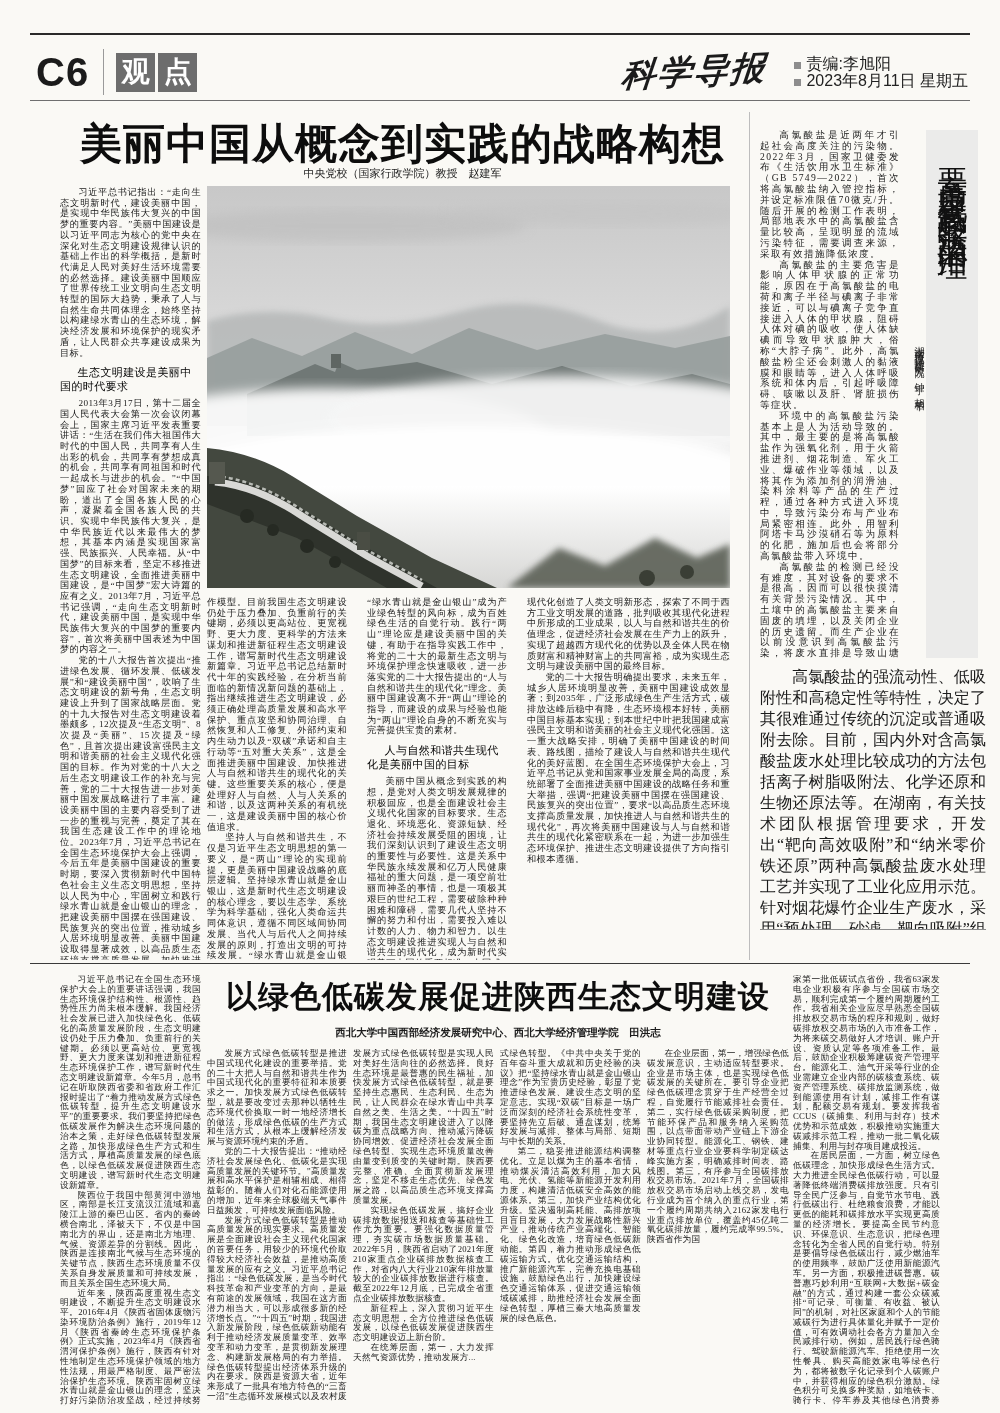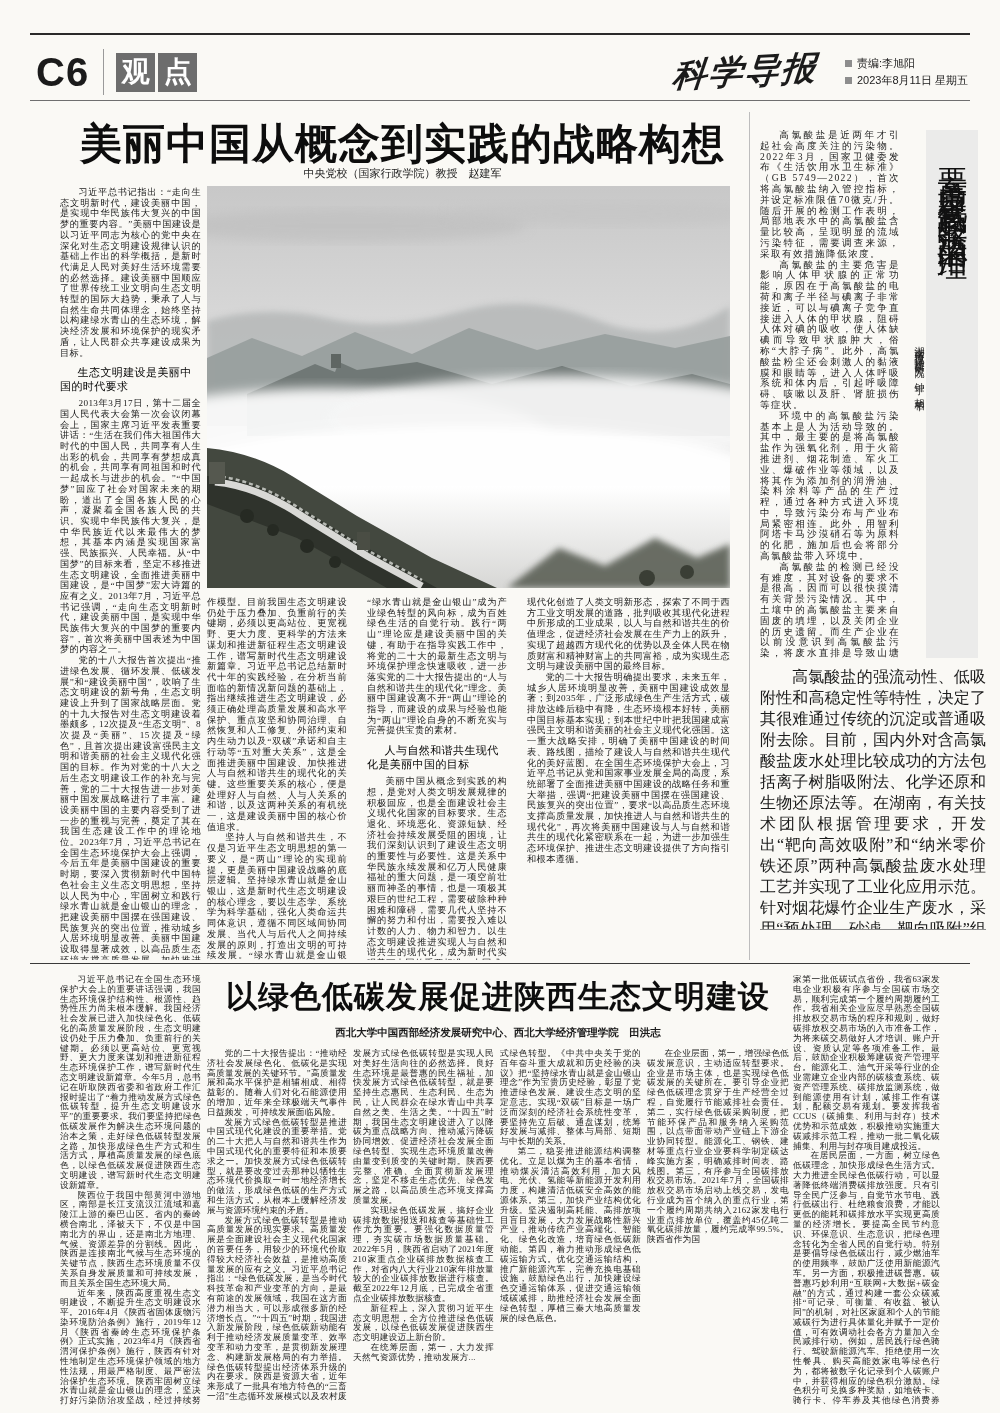--- a/index.html
+++ b/index.html
@@ -9,21 +9,21 @@
   
   .rule-top{position:absolute;left:30px;right:30px;top:33px;border-top:2px solid #2a2a2a;}
   .header{position:absolute;left:36px;top:45px;right:32px;height:54px;display:flex;align-items:center;}
   .c6{font-size:40px;font-weight:bold;font-family:"Liberation Sans",sans-serif;letter-spacing:1px;}
   .vbar{width:1px;background:#9a9a9a;height:46px;margin:0 12px 0 14px;}
   .tag-box{width:39px;height:39px;background:#6d6d6d;color:#fff;font-size:28px;font-weight:bold;
     display:flex;align-items:center;justify-content:center;font-family:"Liberation Sans",sans-serif;margin-right:3px;}
   .header-spacer{flex:1;}
   .logo{font-size:34px;font-weight:bold;font-style:italic;transform:skewX(-8deg) rotate(-3deg);
     font-family:"Liberation Serif",serif;letter-spacing:2px;margin-right:28px;white-space:nowrap;}
-  .pubinfo{font-size:11px;font-family:"Liberation Sans",sans-serif;line-height:17px;color:#222;white-space:nowrap;}
+  .pubinfo{font-size:16px;font-family:"Liberation Sans",sans-serif;line-height:17px;color:#222;white-space:nowrap;}
   .sq{display:inline-block;width:7px;height:7px;background:#8d8d8d;margin-right:5px;}
   .rule-under-header{position:absolute;left:30px;right:30px;top:100px;border-top:1px solid #6f6f6f;}
 
   
   .headline-main{position:absolute;left:55px;top:120px;width:695px;text-align:center;font-size:42px;font-weight:900;
     font-family:"Liberation Sans",sans-serif;letter-spacing:1px;line-height:48px;color:#0d0d0d;}
   .byline-main{position:absolute;left:55px;top:166px;width:695px;text-align:center;font-size:11px;color:#222;}
 
   .bodytext p{margin:0;text-indent:2em;text-align:justify;}
   .bodytext p.noind{text-indent:0;}
@@ -206,22 +206,22 @@
         <p>近年来，陕西高度重视生态文明建设，不断提升生态文明建设水平。2016年4月《陕西省固体废物污染环境防治条例》施行，2019年12月《陕西省秦岭生态环境保护条例》正式实施，2023年4月《陕西省渭河保护条例》施行，陕西有针对性地制定生态环境保护领域的地方性法规，用最严格制度、最严密法治保护生态环境。陕西牢固树立绿水青山就是金山银山的理念，坚决打好污染防治攻坚战，经过持续努力，全省生态环境质量明显改善。据统计，2022年全省森林覆盖率46.84%，秦岭生态环境状况评价为“优”，黄土高原成为全国增绿幅度最大的区域，10个国考城市PM2.5平均浓度39微克/立方米，优良天数279.7天。</p>
       </div>
   </div>
 
   <div class="bcenter">
     <div class="headline-bottom">以绿色低碳发展促进陕西生态文明建设</div>
     <div class="byline-bottom">西北大学中国西部经济发展研究中心、西北大学经济管理学院　田洪志</div>
     <div class="bcols">
       <div class="bcol bc2 bodytext bottom-body">
         <div>
+            <p>发展方式绿色低碳转型是推进中国式现代化建设的重要举措。党的二十大把人与自然和谐共生作为中国式现代化的重要特征和本质要求之一。加快发展方式绿色低碳转型，就是要改变过去那种以牺牲生态环境代价换取一时一地经济增长的做法，形成绿色低碳的生产方式和生活方式，从根本上缓解经济发展与资源环境约束的矛盾。</p>
             <p>党的二十大报告提出：“推动经济社会发展绿色化、低碳化是实现高质量发展的关键环节。”高质量发展和高水平保护是相辅相成、相得益彰的。随着人们对化石能源使用的增加，近年来全球极端天气事件日益频发，可持续发展面临风险。</p>
-            <p>发展方式绿色低碳转型是推进中国式现代化建设的重要举措。党的二十大把人与自然和谐共生作为中国式现代化的重要特征和本质要求之一。加快发展方式绿色低碳转型，就是要改变过去那种以牺牲生态环境代价换取一时一地经济增长的做法，形成绿色低碳的生产方式和生活方式，从根本上缓解经济发展与资源环境约束的矛盾。</p>
             <p>发展方式绿色低碳转型是推动高质量发展的现实要求。高质量发展是全面建设社会主义现代化国家的首要任务，用较少的环境代价取得较大经济社会效益，是推动高质量发展的应有之义。习近平总书记指出：“绿色低碳发展，是当今时代科技革命和产业变革的方向，是最有前途的发展领域，我国在这方面潜力相当大，可以形成很多新的经济增长点。”“十四五”时期，我国进入新发展阶段，绿色低碳新动能有利于推动经济发展质量变革、效率变革和动力变革，是贯彻新发展理念、构建新发展格局的有力举措。绿色低碳转型提出经济体系升级的内在要求。陕西是资源大省，近年来形成了一批具有地方特色的“三畜一沼”生态循环发展模式以及农村废弃物资源回收和能源综合利用的示范样本，但产业经济体系在面临资源环境约束时转型升级需要使然。</p>
           </div>
       </div>
       <div class="bcol bc3 bodytext bottom-body">
         <div>
             <p class="noind">发展方式绿色低碳转型是实现人民对美好生活向往的必然选择。良好生态环境是最普惠的民生福祉，加快发展方式绿色低碳转型，就是要坚持生态惠民、生态利民、生态为民，让人民群众在绿水青山中共享自然之美、生活之美。“十四五”时期，我国生态文明建设进入了以降碳为重点战略方向、推动减污降碳协同增效、促进经济社会发展全面绿色转型、实现生态环境质量改善由量变到质变的关键时期。陕西要完整、准确、全面贯彻新发展理念，坚定不移走生态优先、绿色发展之路，以高品质生态环境支撑高质量发展。</p>
             <p>实现绿色低碳发展，搞好企业碳排放数据报送和核查等基础性工作尤为重要。要强化数据质量管理，夯实碳市场数据质量基础。2022年5月，陕西省启动了2021年度210家重点企业碳排放数据核查工作，对省内八大行业210家年排放量较大的企业碳排放数据进行核查。截至2022年12月底，已完成全省重点企业碳排放数据核查。</p>
             <p>新征程上，深入贯彻习近平生态文明思想，全方位推进绿色低碳发展，以绿色低碳发展促进陕西生态文明建设迈上新台阶。</p>
             <p>在统筹层面，第一，大力发挥天然气资源优势，推动发展方...</p>
           </div>

